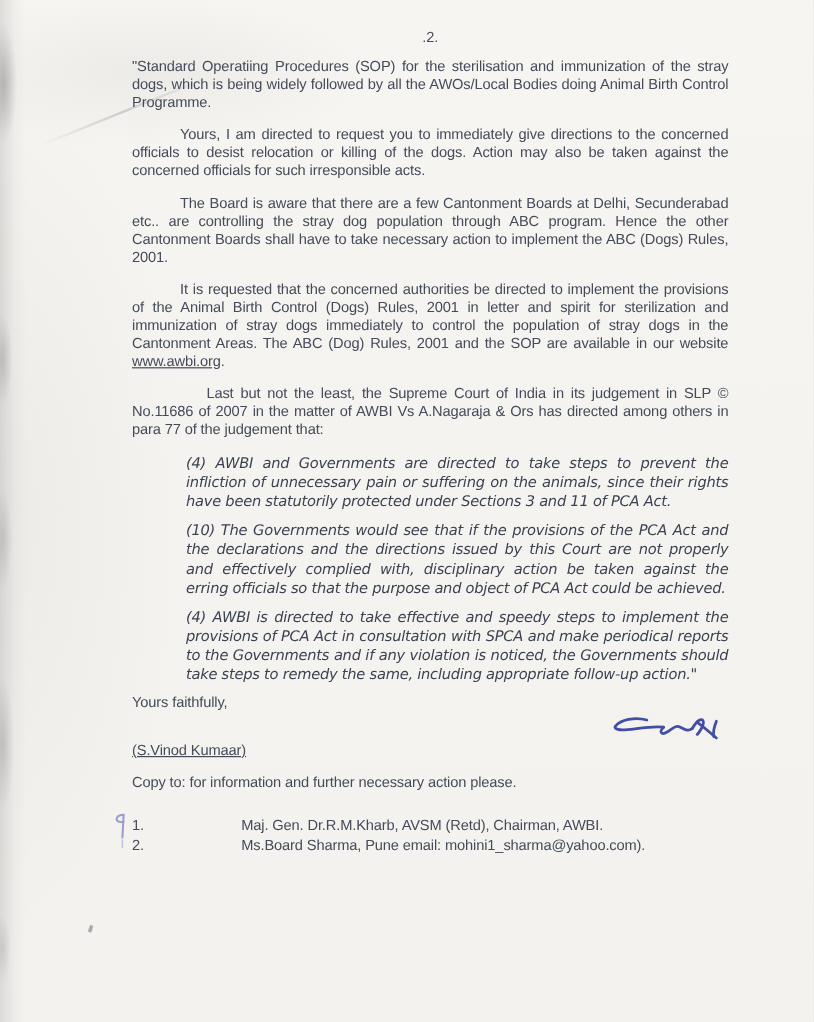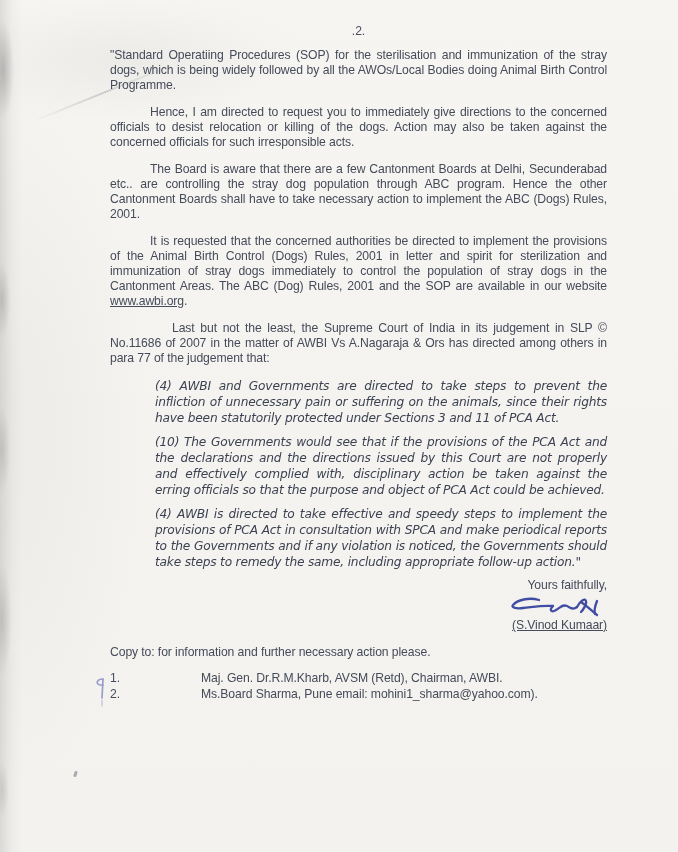--- a/index.html
+++ b/index.html
@@ -41,47 +41,47 @@
   .indent{text-indent:40px;}
   .indent-lg{text-indent:62px;}
   .link{color:#454b59;text-decoration:underline;cursor:pointer;}
   .quote{
     margin:0 0 8px 45px;text-align:justify;
     font-family:"DejaVu Sans", sans-serif;
     font-style:italic;font-size:12.2px;line-height:16px;letter-spacing:-0.2px;
     color:#3c4251;
   }
   .closing{margin:4px 0 8px 0;}
-  .signoff{text-align:right;margin-top:0;}
+  .signoff{text-align:left;margin-top:0;}
   .sig-valediction{height:15px;}
   .sig-ink{display:block;margin-left:auto;margin-right:6px;margin-top:1px;}
   .sig-name{height:15px;text-decoration:underline;}
   .sig-title{height:15px;}
   .copyto{margin-top:12px;}
-  .copy-heading{margin-bottom:11px;}
+  .copy-heading{margin-bottom:21px;}
   .copy-row{display:flex;height:16px;}
   .copy-num{width:47px;flex:0 0 47px;}
   .copy-text{flex:1;margin-left:44px;}
   .pen-mark{position:absolute;left:92px;top:676px;}
   .small-tick{position:absolute;left:74px;top:771px;width:3px;height:6px;
     background:rgba(110,110,125,0.55);transform:rotate(18deg);border-radius:1px;}
 </style>
 </head>
 <body>
 
 <div class="page">
   <div class="scan-edge"></div>
   <div class="crease"></div>
 
   <div class="content">
     <div class="page-number">.2.</div>
 
     <p class="para">"Standard Operatiing Procedures (SOP) for the sterilisation and immunization of the stray dogs, which is being widely followed by all the AWOs/Local Bodies doing Animal Birth Control Programme.</p>
 
-    <p class="para indent">Hence, I am directed to request you to immediately give directions to the concerned officials to desist relocation or killing of the dogs. Action may also be taken against the concerned officials for such irresponsible acts.</p>
+    <p class="para indent">Yours, I am directed to request you to immediately give directions to the concerned officials to desist relocation or killing of the dogs. Action may also be taken against the concerned officials for such irresponsible acts.</p>
 
     <p class="para indent">The Board is aware that there are a few Cantonment Boards at Delhi, Secunderabad etc.. are controlling the stray dog population through ABC program. Hence the other Cantonment Boards shall have to take necessary action to implement the ABC (Dogs) Rules, 2001.</p>
 
     <p class="para indent"><span>It is requested that the concerned authorities be directed to implement the provisions of the Animal Birth Control (Dogs) Rules, 2001 in letter and spirit for sterilization and immunization of stray dogs immediately to control the population of stray dogs in the Cantonment Areas. The ABC (Dog) Rules, 2001 and the SOP are available in our website </span><a class="link">www.awbi.org</a><span>.</span></p>
 
     <p class="para indent-lg">Last but not the least, the Supreme Court of India in its judgement in SLP © No.11686 of 2007 in the matter of AWBI Vs A.Nagaraja &amp; Ors has directed among others in para 77 of the judgement that:</p>
 
     <div class="quote">(4) AWBI and Governments are directed to take steps to prevent the infliction of unnecessary pain or suffering on the animals, since their rights have been statutorily protected under Sections 3 and 11 of PCA Act.</div>
     <div class="quote">(10) The Governments would see that if the provisions of the PCA Act and the declarations and the directions issued by this Court are not properly and effectively complied with, disciplinary action be taken against the erring officials so that the purpose and object of PCA Act could be achieved.</div>
     <div class="quote">(4) AWBI is directed to take effective and speedy steps to implement the provisions of PCA Act in consultation with SPCA and make periodical reports to the Governments and if any violation is noticed, the Governments should take steps to remedy the same, including appropriate follow-up action."</div>

